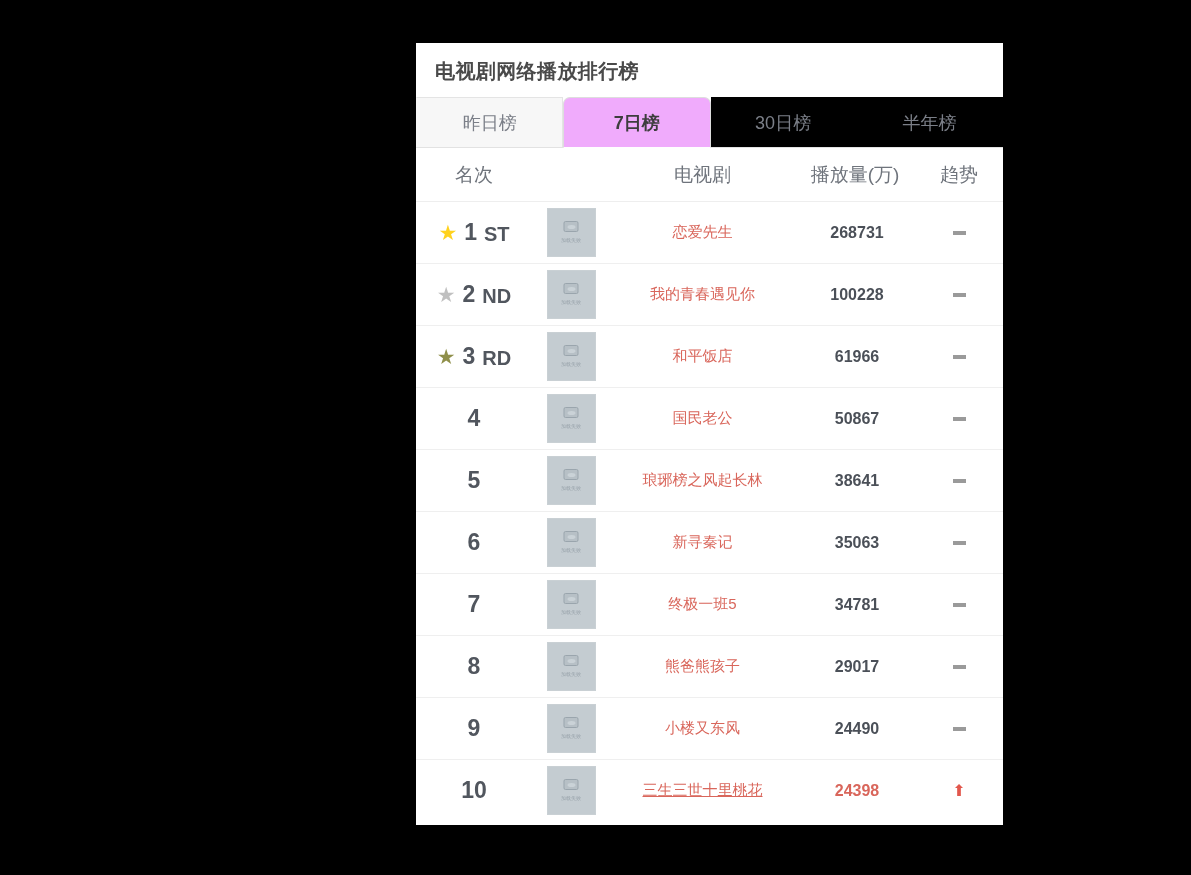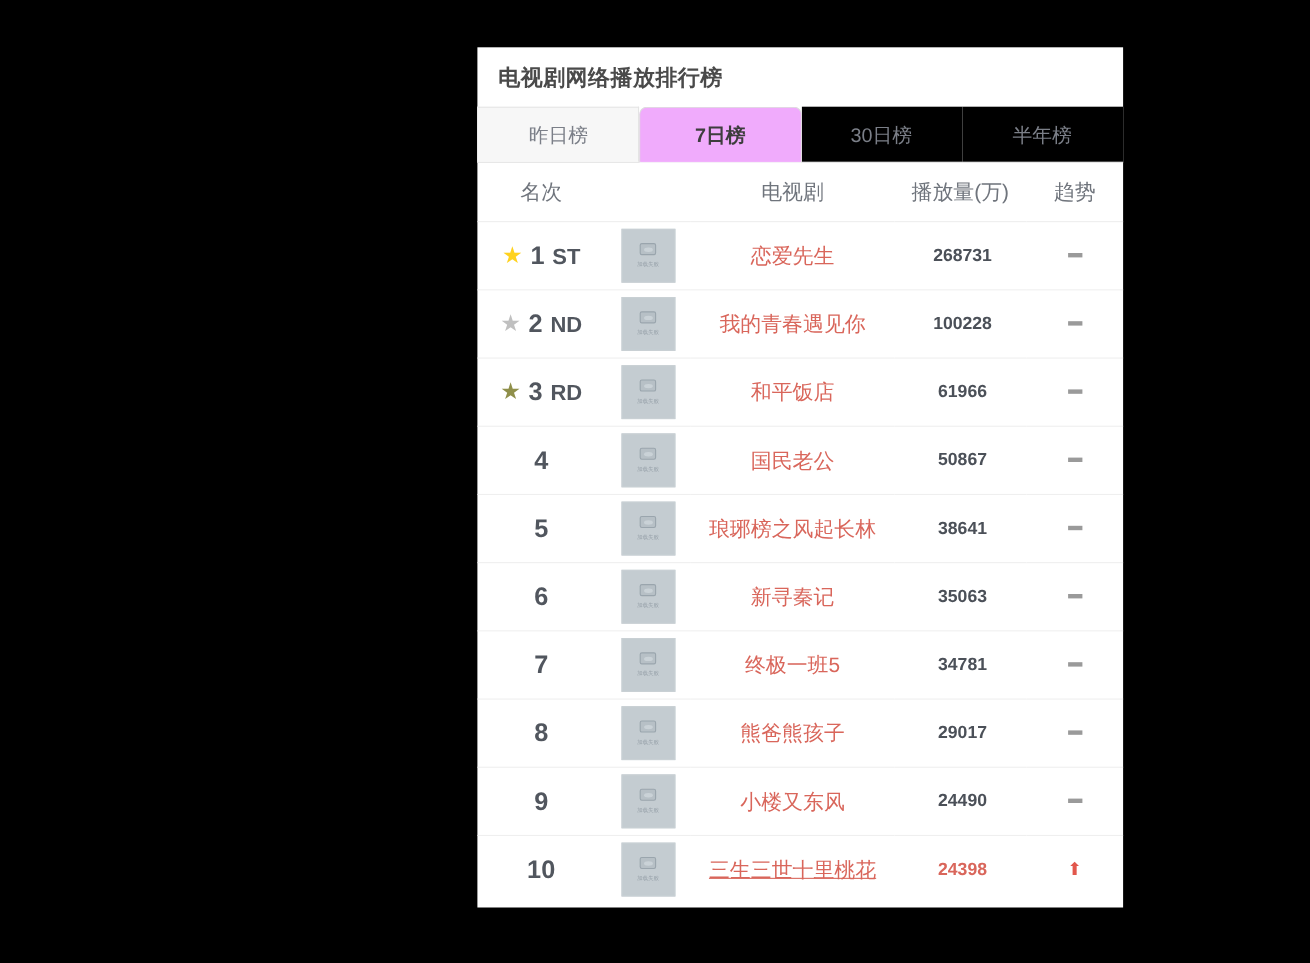--- a/index.html
+++ b/index.html
@@ -15,21 +15,21 @@
   #stage {
     position: relative;
     width: 1191px;
     height: 875px;
     background: #000000;
   }
 
   
   .panel {
     position: absolute;
-    left: 434px;
+    left: 416px;
     top: 43px;
     width: 587px;
     height: 782px;
     background: #ffffff;
   }
 
   
   .panel-title {
     padding: 14px 0 12px 19px;
     font-size: 20px;
@@ -165,21 +165,21 @@
     top: 28px;
     text-align: center;
     font-size: 5px;
     color: #9aa4ac;
     white-space: nowrap;
     overflow: hidden;
   }
 
   
   .drama-link {
-    font-size: 19px;
+    font-size: 15px;
     color: #d9665b;
     text-decoration: none;
     white-space: nowrap;
     text-align: center;
   }
   .drama-link.underlined { text-decoration: underline; }
 
   
   .plays {
     font-size: 16px;

